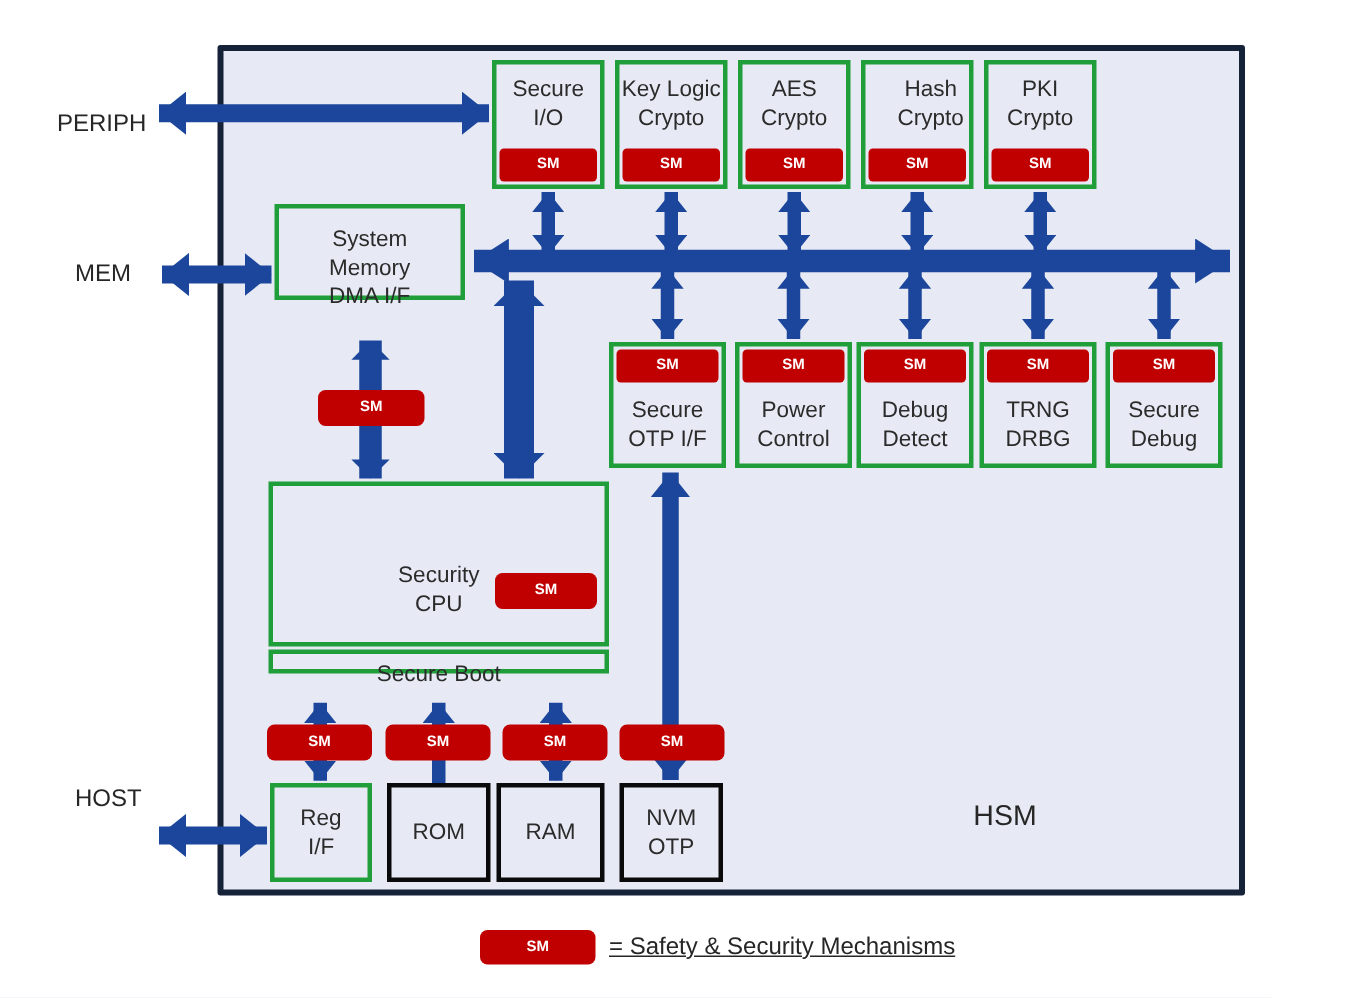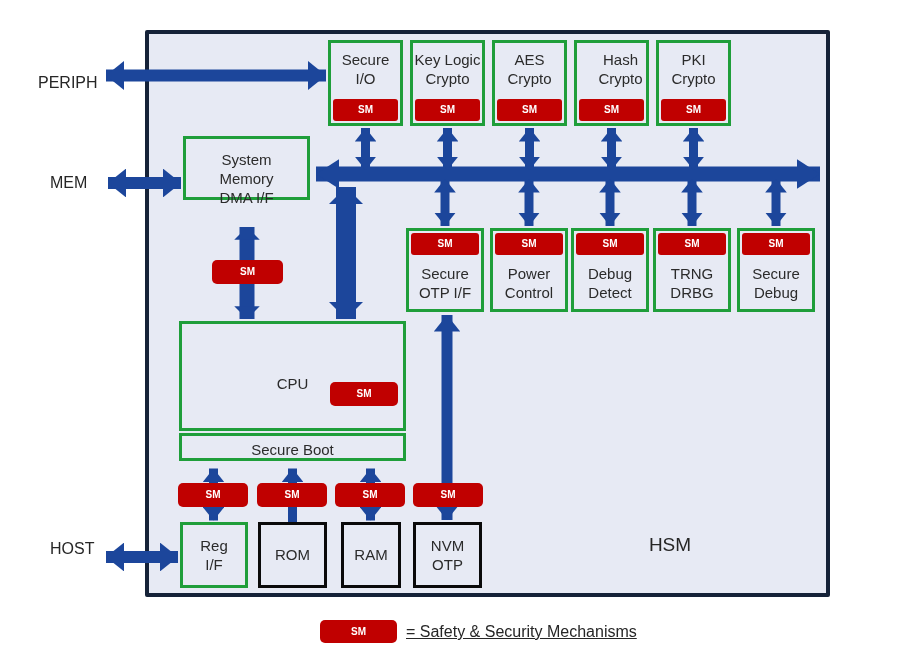--- a/index.html
+++ b/index.html
@@ -83,21 +83,21 @@
     <line x1="447" y1="315" x2="447" y2="520" stroke-width="11" marker-start="url(#m1)" marker-end="url(#m1)"></line>
 
     <line x1="213.5" y1="468.5" x2="213.5" y2="520.5" stroke-width="9" marker-start="url(#m1)" marker-end="url(#m1)"></line>
     <line x1="292.5" y1="468.5" x2="292.5" y2="523" stroke-width="9" marker-start="url(#m1)"></line>
     <line x1="370.5" y1="468.5" x2="370.5" y2="520.5" stroke-width="9" marker-start="url(#m1)" marker-end="url(#m1)"></line>
   </g>
 </svg>
 
 <div class="extlabel" style="left:38px;top:74px;">PERIPH</div>
 <div class="extlabel" style="left:50px;top:174px;">MEM</div>
-<div class="extlabel" style="left:50px;top:540px;">HOST</div>
+<div class="extlabel" style="left:50px;top:524px;">HOST</div>
 <div class="hsm-label">HSM</div>
 
 <div class="box top-box" style="left:328px;">
   <div class="lbl" style="top:7px;">
     <span>Secure</span>
       <span>I/O</span>
   </div>
   <div class="sm band-bottom">SM</div>
 </div>
 <div class="box top-box" style="left:410px;">
@@ -169,25 +169,26 @@
 <div class="box mid-box" style="left:737px;">
   <div class="sm band-top">SM</div>
   <div class="lbl" style="top:33px;">
     <span>Secure</span>
       <span>Debug</span>
   </div>
 </div>
 
 <div class="box" style="left:179px;top:321px;width:227px;height:110px;">
   <div class="lbl" style="top:50px;">
+    <span>Security</span>
       <span>CPU</span>
   </div>
   <div class="sm floating" style="right:5px;top:58px;width:68px;height:24px;">SM</div>
 </div>
-<div class="box" style="left:179px;top:433px;width:227px;height:28px;">
+<div class="box" style="left:179px;top:433px;width:227px;height:16px;">
   <div class="lbl" style="top:0;line-height:27px;">
     <span>Secure Boot</span>
   </div>
 </div>
 
 <div class="sm floating" style="left:178px;top:483px;width:70px;height:24px;">SM</div>
 <div class="sm floating" style="left:257px;top:483px;width:70px;height:24px;">SM</div>
 <div class="sm floating" style="left:335px;top:483px;width:70px;height:24px;">SM</div>
 <div class="sm floating" style="left:413px;top:483px;width:70px;height:24px;">SM</div>
 
@@ -195,21 +196,21 @@
   <div class="lbl" style="top:11px;">
     <span>Reg</span>
       <span>I/F</span>
   </div>
 </div>
 <div class="box bot-box black" style="left:258px;width:69px;">
   <div class="lbl" style="top:0;line-height:60px;">
     <span>ROM</span>
   </div>
 </div>
-<div class="box bot-box black" style="left:341px;width:60px;">
+<div class="box bot-box black" style="left:331px;width:72px;">
   <div class="lbl" style="top:0;line-height:60px;">
     <span>RAM</span>
   </div>
 </div>
 <div class="box bot-box black" style="left:413px;width:69px;">
   <div class="lbl" style="top:11px;">
     <span>NVM</span>
       <span>OTP</span>
   </div>
 </div>

